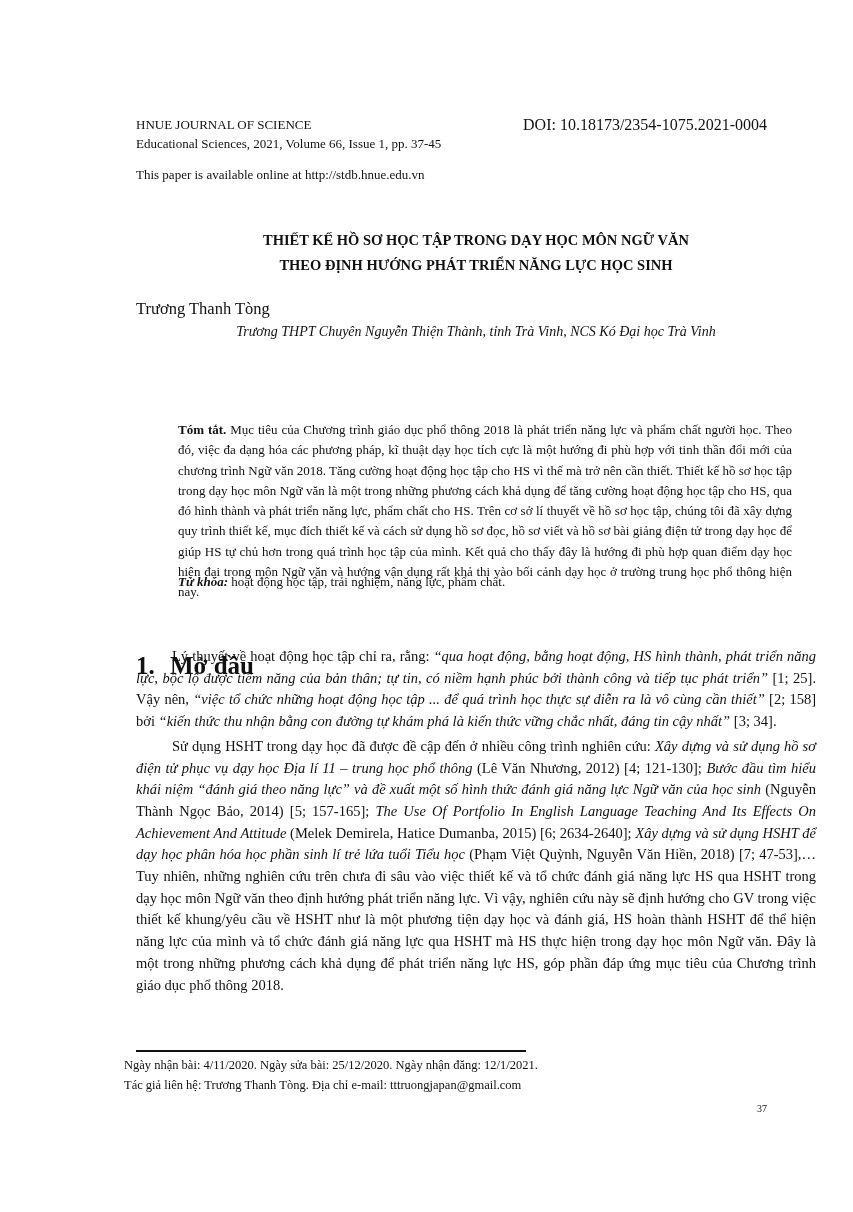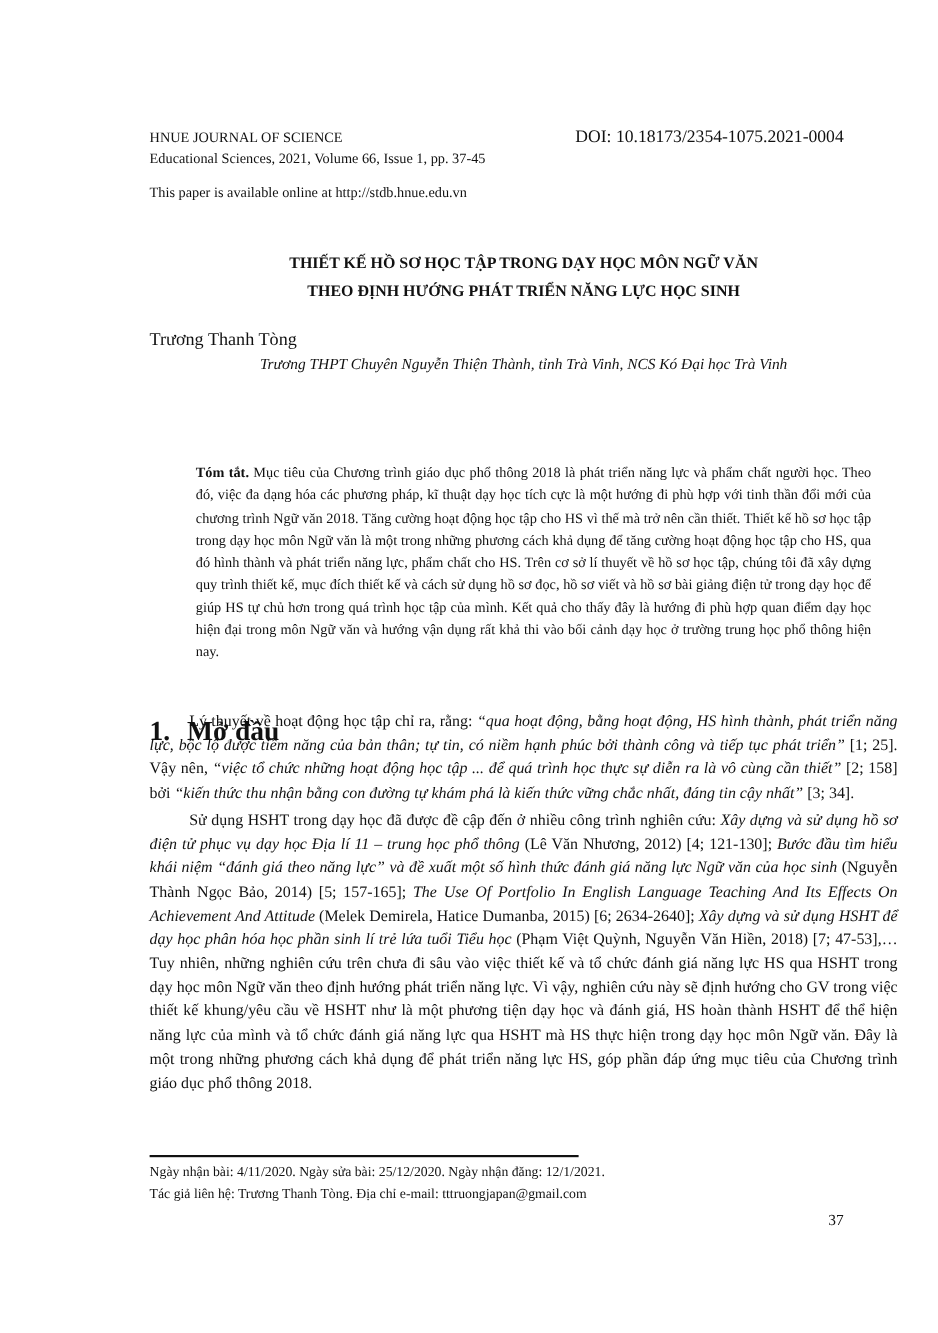--- a/index.html
+++ b/index.html
@@ -16,22 +16,22 @@
            font-style: italic; font-size: 14px; line-height: 20px; }
   .abstract { position: absolute; left: 178px; width: 614px; top: 388px;
               font-size: 13px; line-height: 20.3px; text-align: justify; margin-top: 32px; }
   .kw { position: absolute; left: 178px; width: 614px; top: 572px; font-size: 13px; line-height: 20px; }
   .sec { position: absolute; left: 136px; top: 608px; font-weight: bold; font-size: 25px; line-height: 28px; margin-top: 44px; }
   .sec .num { display: inline-block; width: 34px; }
   .body { position: absolute; left: 136px; width: 680px; font-size: 14.5px; line-height: 21.7px; text-align: justify; }
   .body p { margin: 0 0 3px 0; text-indent: 36px; }
   .p1 { top: 646px; }
   .fn-rule { position: absolute; left: 136px; top: 1050px; width: 390px; height: 1.5px; background: #111; }
-  .fn { position: absolute; left: 136px; font-size: 12.5px; line-height: 19px; white-space: nowrap; }
-  .pnum { position: absolute; right: 47px; top: 1103px; font-size: 14px; }
+  .fn { position: absolute; left: 124px; font-size: 12.5px; line-height: 19px; white-space: nowrap; }
+  .pnum { position: absolute; right: 47px; top: 1103px; font-size: 10px; }
   b { font-weight: bold; } i { font-style: italic; }
 </style>
 </head>
 <body>
 
 <div class="page">
   <div class="hdr" style="top:115px">HNUE JOURNAL OF SCIENCE</div>
   <div class="hdr-doi">DOI: 10.18173/2354-1075.2021-0004</div>
   <div class="hdr" style="top:134px">Educational Sciences, 2021, Volume 66, Issue 1, pp. 37-45</div>
   <div class="hdr" style="top:165px">This paper is available online at http://stdb.hnue.edu.vn</div>
@@ -39,20 +39,21 @@
   <div class="title">
     <div>THIẾT KẾ HỒ SƠ HỌC TẬP TRONG DẠY HỌC MÔN NGỮ VĂN</div>
     <div>THEO ĐỊNH HƯỚNG PHÁT TRIỂN NĂNG LỰC HỌC SINH</div>
   </div>
 
   <div class="author">Trương Thanh Tòng</div>
   <div class="affil">Trương THPT Chuyên Nguyễn Thiện Thành, tỉnh Trà Vinh, NCS Kó Đại học Trà Vinh</div>
 
   <div class="abstract"><b>Tóm tắt.</b><span> Mục tiêu của Chương trình giáo dục phổ thông 2018 là phát triển năng lực và phẩm chất người học. Theo đó, việc đa dạng hóa các phương pháp, kĩ thuật dạy học tích cực là một hướng đi phù hợp với tinh thần đổi mới của chương trình Ngữ văn 2018. Tăng cường hoạt động học tập cho HS vì thế mà trở nên cần thiết. Thiết kế hồ sơ học tập trong dạy học môn Ngữ văn là một trong những phương cách khả dụng để tăng cường hoạt động học tập cho HS, qua đó hình thành và phát triển năng lực, phẩm chất cho HS. Trên cơ sở lí thuyết về hồ sơ học tập, chúng tôi đã xây dựng quy trình thiết kế, mục đích thiết kế và cách sử dụng hồ sơ đọc, hồ sơ viết và hồ sơ bài giảng điện tử trong dạy học để giúp HS tự chủ hơn trong quá trình học tập của mình. Kết quả cho thấy đây là hướng đi phù hợp quan điểm dạy học hiện đại trong môn Ngữ văn và hướng vận dụng rất khả thi vào bối cảnh dạy học ở trường trung học phổ thông hiện nay.</span></div>
 
+  <div class="kw"><b><i>Từ khóa:</i></b><span> hoạt động học tập, trải nghiệm, năng lực, phẩm chất.</span></div>
 
   <div class="sec"><span class="num">1.</span><span>Mở đầu</span></div>
 
   <div class="body p1">
     <p><span>Lý thuyết về hoạt động học tập chỉ ra, rằng: </span><i>“qua hoạt động, bằng hoạt động, HS hình thành, phát triển năng lực, bộc lộ được tiềm năng của bản thân; tự tin, có niềm hạnh phúc bởi thành công và tiếp tục phát triển”</i><span> [1; 25]. Vậy nên, </span><i>“việc tổ chức những hoạt động học tập ... để quá trình học thực sự diễn ra là vô cùng cần thiết”</i><span> [2; 158] bởi </span><i>“kiến thức thu nhận bằng con đường tự khám phá là kiến thức vững chắc nhất, đáng tin cậy nhất”</i><span> [3; 34].</span></p>
     <p><span>Sử dụng HSHT trong dạy học đã được đề cập đến ở nhiều công trình nghiên cứu: </span><i>Xây dựng và sử dụng hồ sơ điện tử phục vụ dạy học Địa lí 11 – trung học phổ thông</i><span> (Lê Văn Nhương, 2012) [4; 121-130]; </span><i>Bước đầu tìm hiểu khái niệm “đánh giá theo năng lực” và đề xuất một số hình thức đánh giá năng lực Ngữ văn của học sinh</i><span> (Nguyễn Thành Ngọc Bảo, 2014) [5; 157-165]; </span><i>The Use Of Portfolio In English Language Teaching And Its Effects On Achievement And Attitude</i><span> (Melek Demirela, Hatice Dumanba, 2015) [6; 2634-2640]; </span><i>Xây dựng và sử dụng HSHT để dạy học phân hóa học phần sinh lí trẻ lứa tuổi Tiểu học</i><span> (Phạm Việt Quỳnh, Nguyễn Văn Hiền, 2018) [7; 47-53],… Tuy nhiên, những nghiên cứu trên chưa đi sâu vào việc thiết kế và tổ chức đánh giá năng lực HS qua HSHT trong dạy học môn Ngữ văn theo định hướng phát triển năng lực. Vì vậy, nghiên cứu này sẽ định hướng cho GV trong việc thiết kế khung/yêu cầu về HSHT như là một phương tiện dạy học và đánh giá, HS hoàn thành HSHT để thể hiện năng lực của mình và tổ chức đánh giá năng lực qua HSHT mà HS thực hiện trong dạy học môn Ngữ văn. Đây là một trong những phương cách khả dụng để phát triển năng lực HS, góp phần đáp ứng mục tiêu của Chương trình giáo dục phổ thông 2018.</span></p>
   </div>
 
   <div class="fn-rule"></div>
   <div class="fn" style="top:1056px">Ngày nhận bài: 4/11/2020. Ngày sửa bài: 25/12/2020. Ngày nhận đăng: 12/1/2021.</div>

